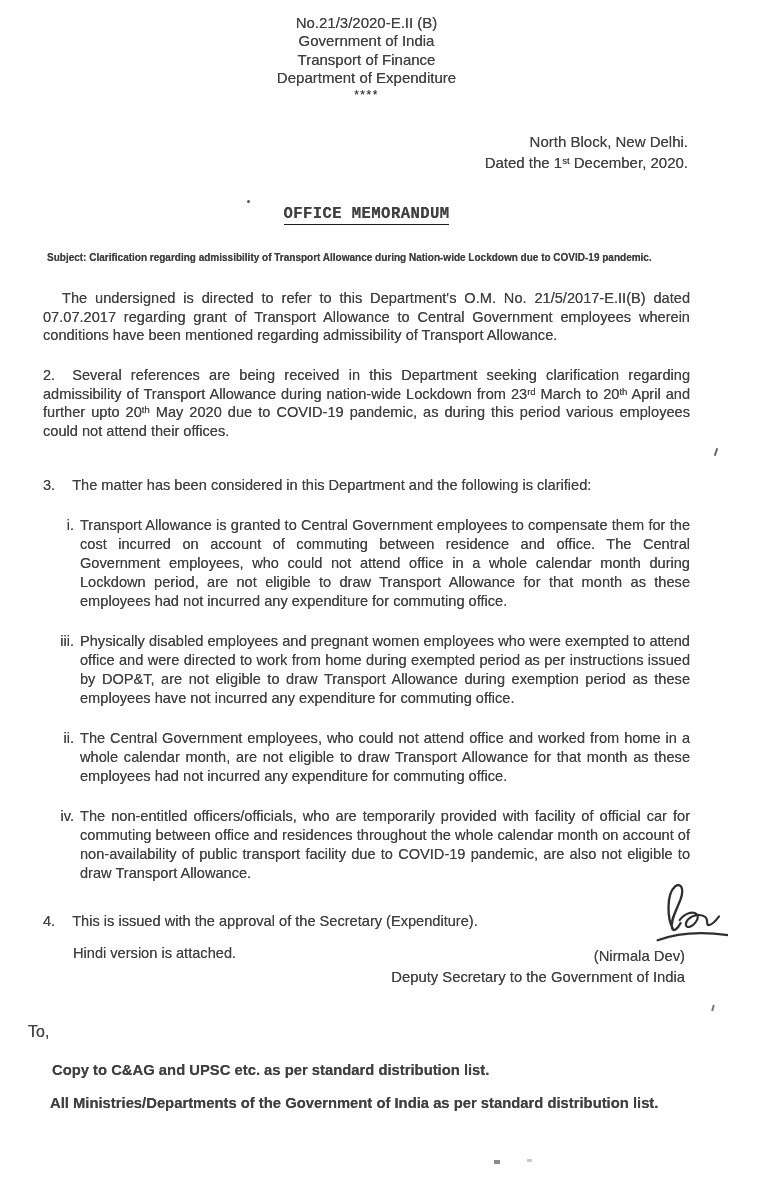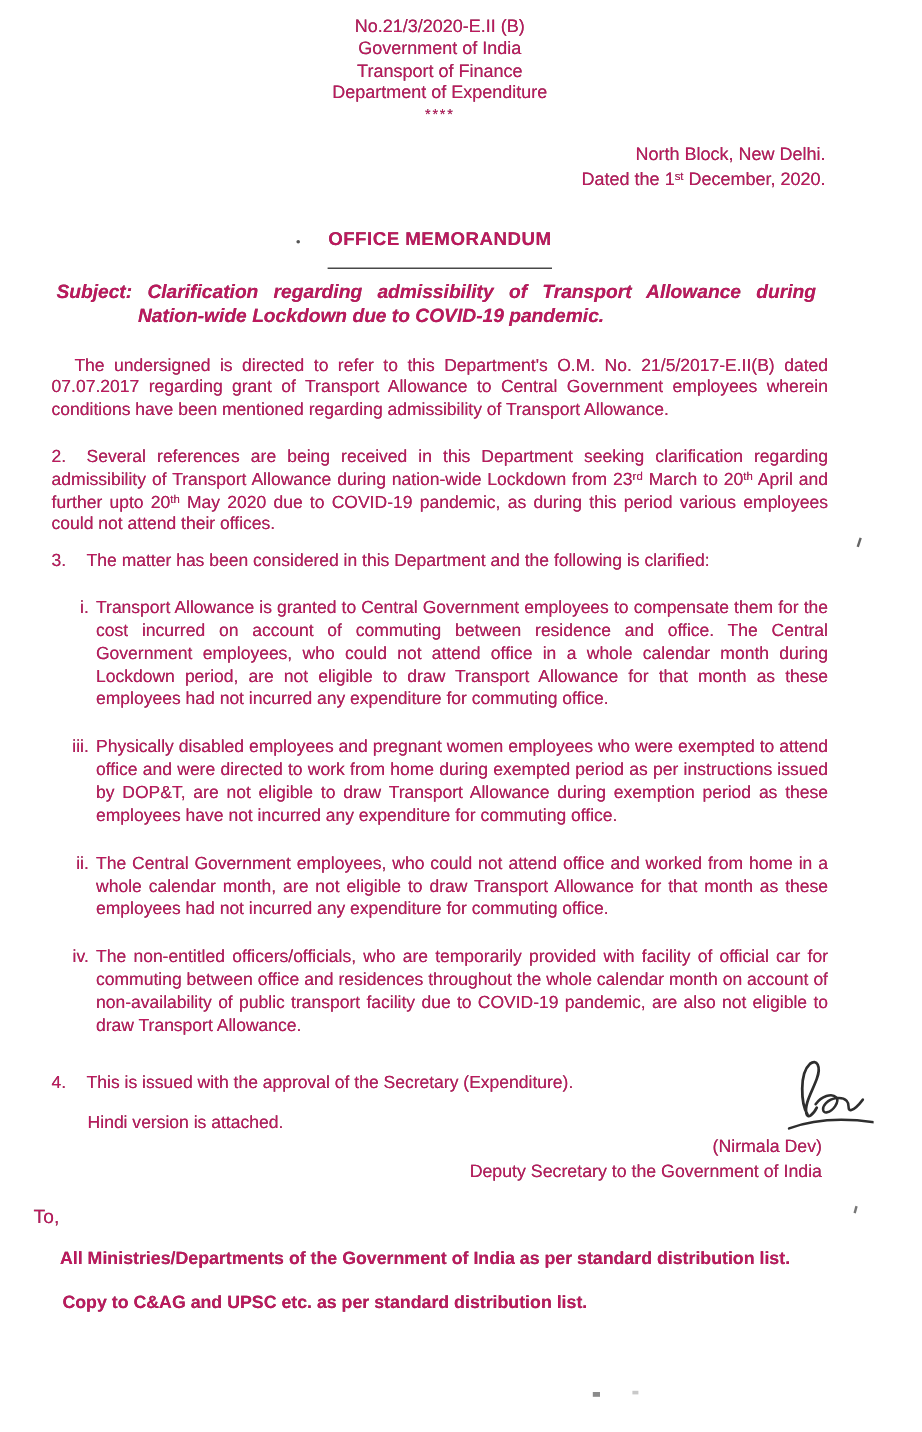--- a/index.html
+++ b/index.html
@@ -1,47 +1,46 @@
 <!DOCTYPE html>
 <html><head>
 <meta charset="utf-8">
 <style>
   html,body{margin:0;padding:0;background:#ffffff;}
   .page{
     position:relative;
     width:728px;height:1193px;
     background:#ffffff;
     font-family:"Liberation Sans", sans-serif;
-    color:#be185d;
+    color:#404040;
     text-shadow:0 0 0.3px rgba(20,20,20,0.65);
     overflow:hidden;
   }
   .content{padding:14px 38px 0 43px;}
 
   .hdr{text-align:center;font-size:15px;line-height:18.4px;}
   .hdr .stars{font-size:12px;letter-spacing:1.5px;line-height:12px;margin-top:1px;}
 
-  .dateline{text-align:right;font-size:15px;line-height:21px;margin-top:17px;padding-right:2px;}
+  .dateline{text-align:right;font-size:15px;line-height:21px;margin-top:30px;padding-right:2px;}
 
   .heading{text-align:center;margin-top:31px;font-size:15.6px;font-weight:bold;letter-spacing:0.4px;}
-  .heading .u{border-bottom:1.6px solid #1c1c1c;padding-bottom:15px;}
+  .heading .u{border-bottom:1.6px solid #1c1c1c;padding-bottom:1px;font-family:Liberation Mono, monospace;}
 
   .subject{
     margin:25px 10px 0 4px;
     padding-left:68px;text-indent:-68px;
-    font-weight:bold;font-size:16px;line-height:20.5px;
+    font-weight:bold;font-size:10px;line-height:20.5px;
     text-align:justify;
-    font-style:italic;
   }
 
   .para{font-size:14.6px;line-height:18.6px;text-align:justify;margin:0;}
   .p1{margin-top:21px;text-indent:19px;}
   .npara{margin-top:21px;}
   .npara .num{margin-right:17px;}
-  .p3{margin-top:12px;}
+  .p3{margin-top:36px;}
   .p4{margin-top:29px;}
 
   .items{margin-top:6px;}
   .item{
     position:relative;
     margin-top:21px;
     padding-left:37px;
     font-size:14.6px;line-height:19px;
     text-align:justify;
   }
@@ -118,22 +117,22 @@
         <span class="lbl">iv.</span>
         <span>The non-entitled officers/officials, who are temporarily provided with facility of official car for commuting between office and residences throughout the whole calendar month on account of non-availability of public transport facility due to COVID-19 pandemic, are also not eligible to draw Transport Allowance.</span>
       </div>
     </div>
 
     <p class="para npara p4"><span class="num">4.</span><span>This is issued with the approval of the Secretary (Expenditure).</span></p>
 
     <p class="hindi">Hindi version is attached.</p>
 
     <div class="to">To,</div>
+    <div class="dist dist2">Copy to  C&amp;AG and UPSC etc. as per standard distribution list.</div>
     <div class="dist dist1">All Ministries/Departments of the Government of India as per standard distribution list.</div>
-    <div class="dist dist2">Copy to  C&amp;AG and UPSC etc. as per standard distribution list.</div>
 
   </div>
 
   <svg class="sig-scribble" viewBox="0 0 100 75" fill="none">
     <path d="M26,54 C20,44 19,18 28,10 C34,5 38,12 34,23 C30,34 23,45 25,53 C26,58 31,54 34,48" stroke="#2e2e2e" stroke-width="2.4" stroke-linecap="round"></path>
     <path d="M33,45 C38,38 47,35 51,39 C54,43 48,51 43,52 C39,53 38,48 42,44 C47,39 56,38 60,42 C63,45 60,51 64,50 C68,49 71,45 74,41" stroke="#2e2e2e" stroke-width="2.2" stroke-linecap="round"></path>
     <path d="M10,66 C34,57 60,57 86,61" stroke="#2e2e2e" stroke-width="2.2" stroke-linecap="round"></path>
   </svg>
 
   <div class="sig-block">

